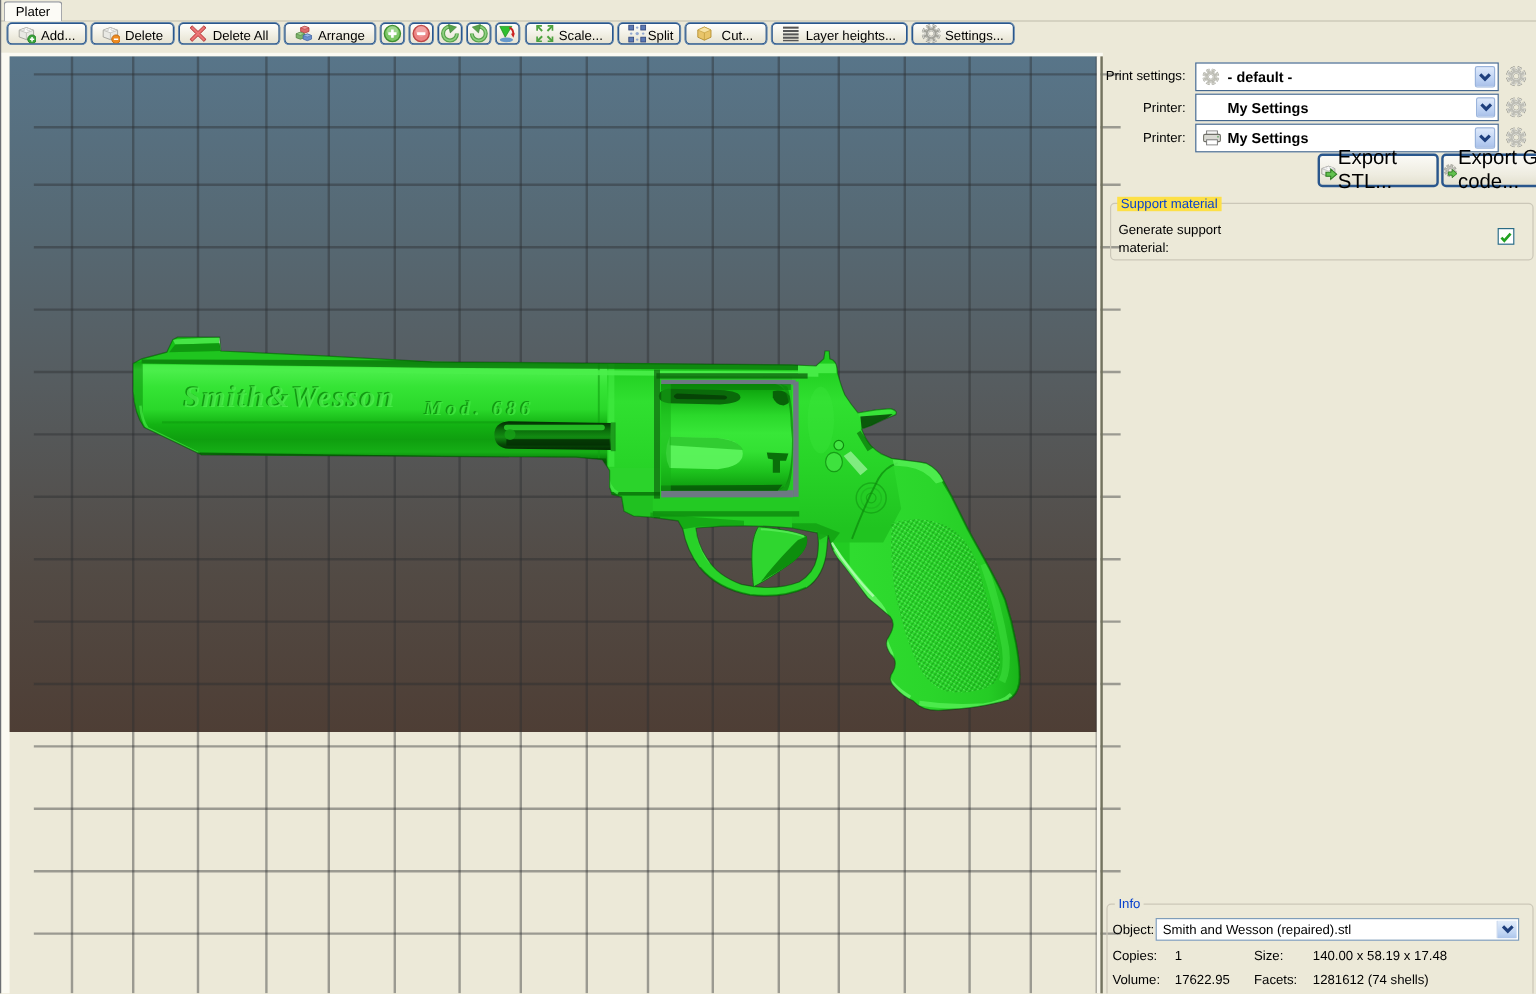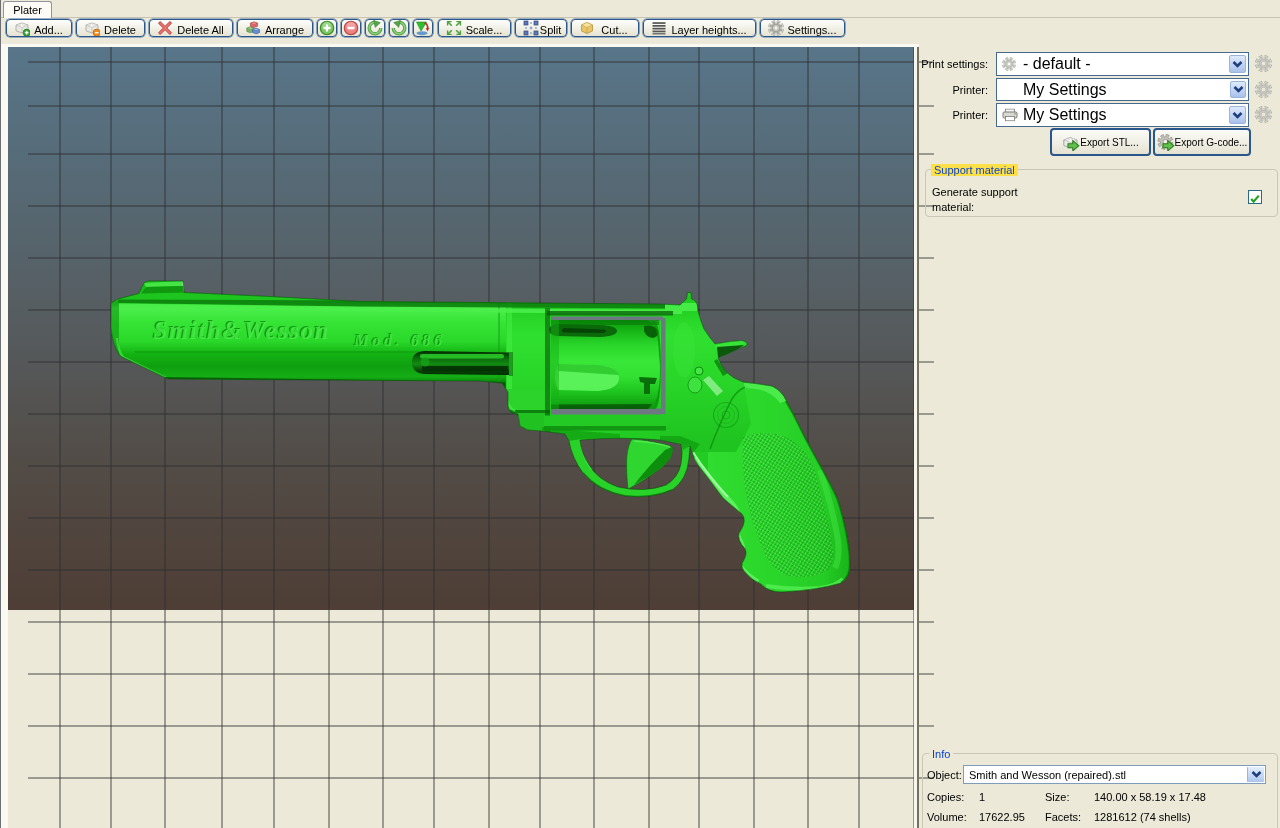--- a/index.html
+++ b/index.html
@@ -19,28 +19,28 @@
 #viewport { position:absolute; left:8px; top:47px; width:906px; height:563px;
   background:linear-gradient(#587589 0%, #566974 25%, #565c5f 49%, #524a44 77%, #4e3e35 100%);padding-left:20px; }
 #vpTopline { position:absolute; left:1px; top:44px; width:918px; height:3px; background:#fbfaf2; }
 #vpLeftline { position:absolute; left:1px; top:44px; width:7px; height:784px; background:#fbfaf2; }
 #sashL { position:absolute; left:914px; top:47px; width:3px; height:781px; background:#f8f6ec; }
 #sashD { position:absolute; left:917px; top:47px; width:2px; height:781px; background:#73735f; }
 .label { position:absolute; font-size:11px; color:#000; }
 .rlabel { position:absolute; font-size:11px; color:#000; text-align:right; }
 .combo { position:absolute; background:#fff; border:1px solid #46698f; }
 .combo .cicon { position:absolute; left:5px; top:50%; transform:translateY(-50%); display:flex; }
-.combo .ctext { position:absolute; top:50%; transform:translateY(-50%); font-size:16px; color:#000; white-space:nowrap; }
+.combo .ctext { position:absolute; top:50%; transform:translateY(-50%); font-size:12px; color:#000; white-space:nowrap;font-weight:bold; }
 .combo .carrow { position:absolute; right:2px; top:2px; bottom:2px; border-radius:2px;
   background:linear-gradient(#dfeafb,#b6ccf0 75%,#a9c0e8); border:1px solid #9ab4dc;
   display:flex; align-items:center; justify-content:center; }
 .gearbtn { position:absolute; width:17px; height:17px; }
 .xbtn { position:absolute; border:2px solid #29568c; border-radius:4px;
   background:linear-gradient(#fbfaf6,#eeece0 65%,#e4e1d0); display:flex; align-items:center; justify-content:center;
-  font-size:10px; color:#000; }
+  font-size:17px; color:#000;margin-left:48px; }
 .groupbox { position:absolute; border:1px solid #cbc7b8; border-radius:4px; }
 #objcombo { position:absolute; background:#fff; border:1px solid #7f9db9; }
 #objcombo .ctext { position:absolute; left:5px; top:50%; transform:translateY(-50%); font-size:11px; }
 #objcombo .carrow { position:absolute; right:1px; top:1px; bottom:1px; width:17px;
   background:linear-gradient(#e4eefb,#bcd2f2 75%,#abc4ea); border-left:1px solid #9ab4dc; border-radius:1px;
   display:flex; align-items:center; justify-content:center; }
 .chk { position:absolute; width:14px; height:14px; background:#fff; border:1px solid #2a6b84; }
 </style></head>
 <body>
 <div id="winedge"></div>

